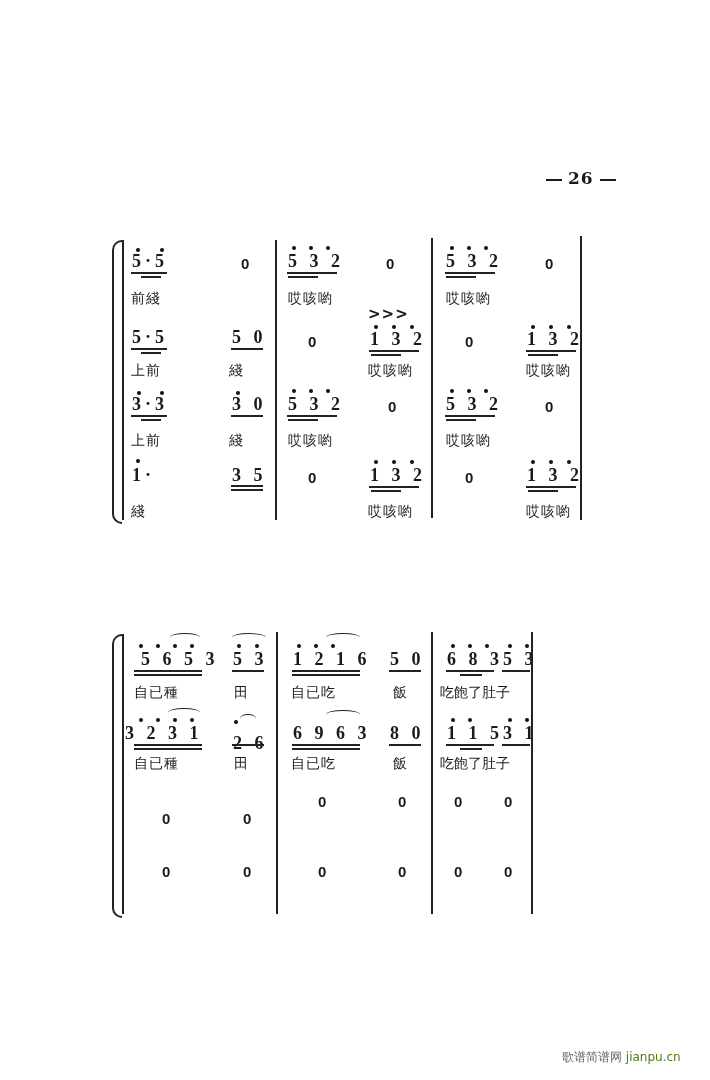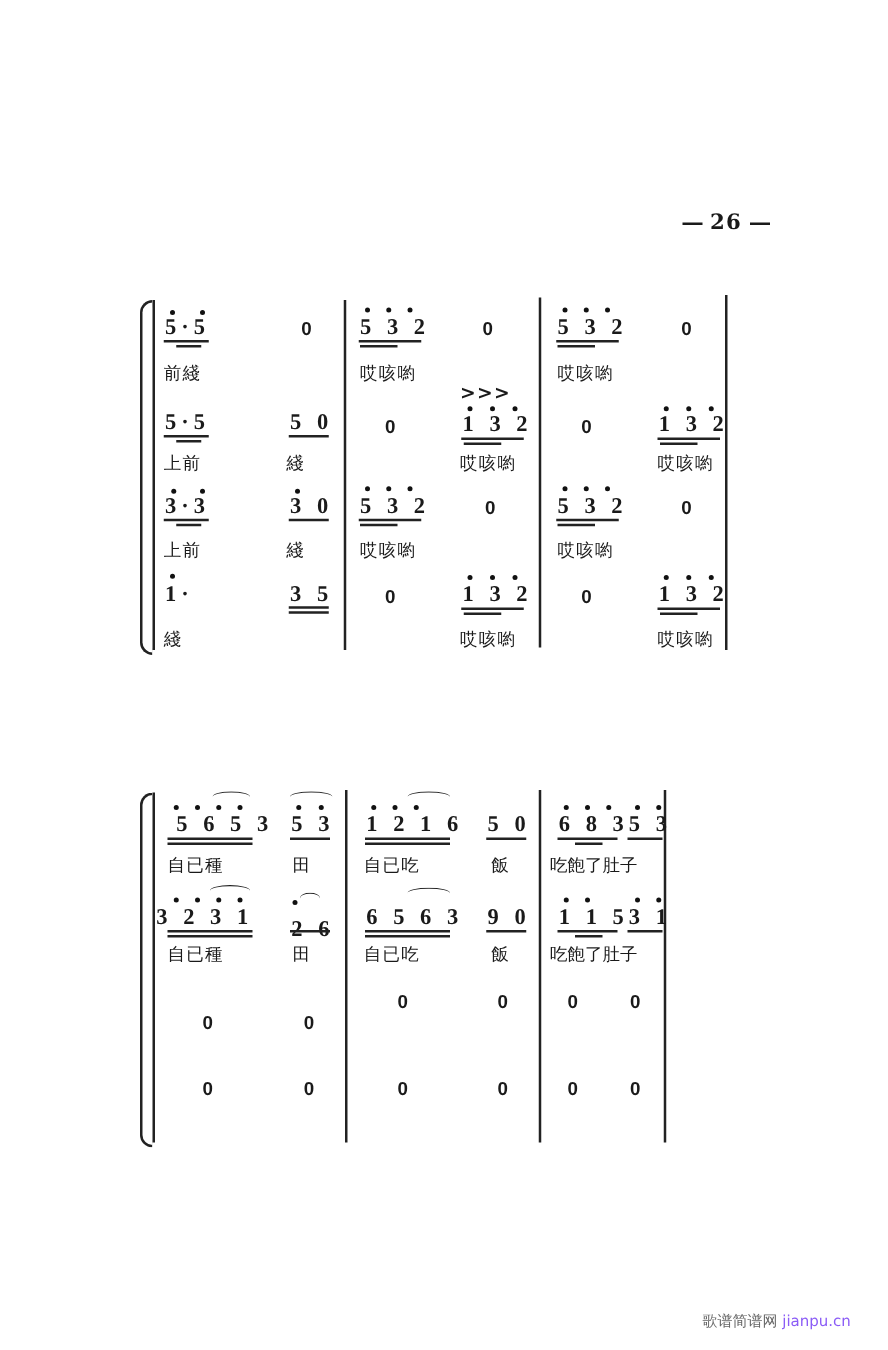--- a/index.html
+++ b/index.html
@@ -10,21 +10,21 @@
   .vline { position:absolute; width:1.5px; background:#222; }
   .brace { position:absolute; border:2px solid #222; border-right:none; border-radius:10px 0 0 10px; }
   .n { font-family:"Liberation Serif", serif; font-size:18px; font-weight:bold; letter-spacing:4px; position:absolute; }
   .z { font-family:"Liberation Sans", sans-serif; font-size:15px; font-weight:bold; position:absolute; }
   .lyr { font-family:"DejaVu Sans", sans-serif; font-size:14px; position:absolute; letter-spacing:1px; }
   .ul1 { position:absolute; height:1.5px; background:#222; }
   .dot { position:absolute; width:4px; height:4px; background:#111; border-radius:50%; }
   .slur { position:absolute; border-top:1.5px solid #222; border-radius:50% 50% 0 0; height:8px; }
   .accent { position:absolute; font-family:"DejaVu Sans", sans-serif; font-size:15px; font-weight:bold; letter-spacing:1px; }
   .wm { position:absolute; left:562px; top:1049px; font-size:12px; color:#666; font-family:"DejaVu Sans", sans-serif; }
-  .wm .en { color:#8b5cf6; }
+  .wm .en { color:#4d7c0f; }
 </style>
 </head>
 <body>
 
 <div class="pagenum">
   <span class="dash"></span><span>26</span><span class="dash"></span>
 </div>
 
 <div>
   <div class="brace" style="left:112px;top:240px;width:8px;height:280px;"></div>
@@ -202,26 +202,26 @@
   <div class="dot" style="left:190px;top:718px;"></div>
   <div class="slur" style="left:168px;top:708px;width:32px;"></div>
   <div class="ul1" style="left:134px;top:744px;width:68px;"></div>
   <div class="ul1" style="left:134px;top:748px;width:68px;"></div>
 
   <span class="n" style="left:233px;top:723px;margin-top:10px;">2 6</span>
   <div class="dot" style="left:234px;top:720px;"></div>
   <div class="slur" style="left:240px;top:714px;width:16px;"></div>
   <div class="ul1" style="left:232px;top:744px;width:32px;"></div>
 
-  <span class="n" style="left:293px;top:723px;">6 5 6 3</span>
+  <span class="n" style="left:293px;top:723px;">6 9 6 3</span>
   <div class="slur" style="left:326px;top:710px;width:34px;"></div>
   <div class="ul1" style="left:292px;top:744px;width:68px;"></div>
   <div class="ul1" style="left:292px;top:748px;width:68px;"></div>
 
-  <span class="n" style="left:390px;top:723px;">9 0</span>
+  <span class="n" style="left:390px;top:723px;">8 0</span>
   <div class="ul1" style="left:389px;top:744px;width:32px;"></div>
 
   <span class="n" style="left:447px;top:723px;">1 1 5</span>
   <div class="dot" style="left:451px;top:718px;"></div>
   <div class="dot" style="left:468px;top:718px;"></div>
   <div class="ul1" style="left:446px;top:744px;width:48px;"></div>
   <div class="ul1" style="left:460px;top:748px;width:22px;"></div>
   <span class="n" style="left:503px;top:723px;">3 1</span>
   <div class="dot" style="left:508px;top:718px;"></div>
   <div class="dot" style="left:525px;top:718px;"></div>

